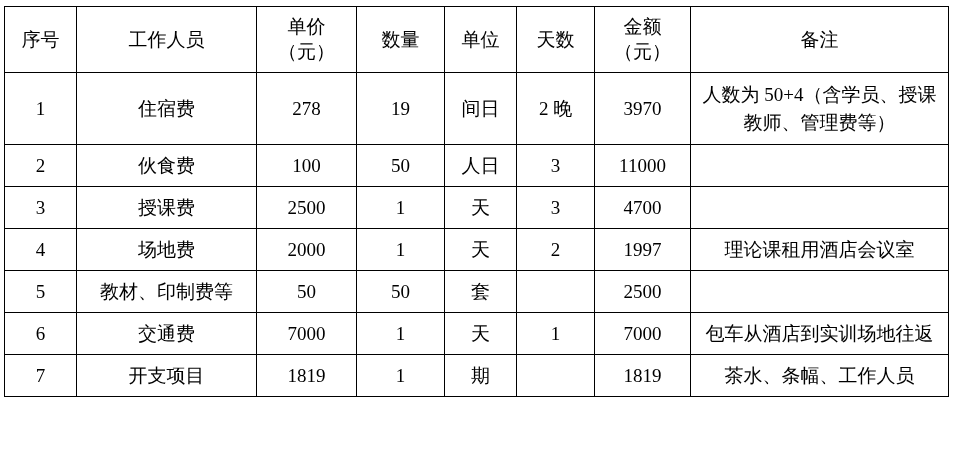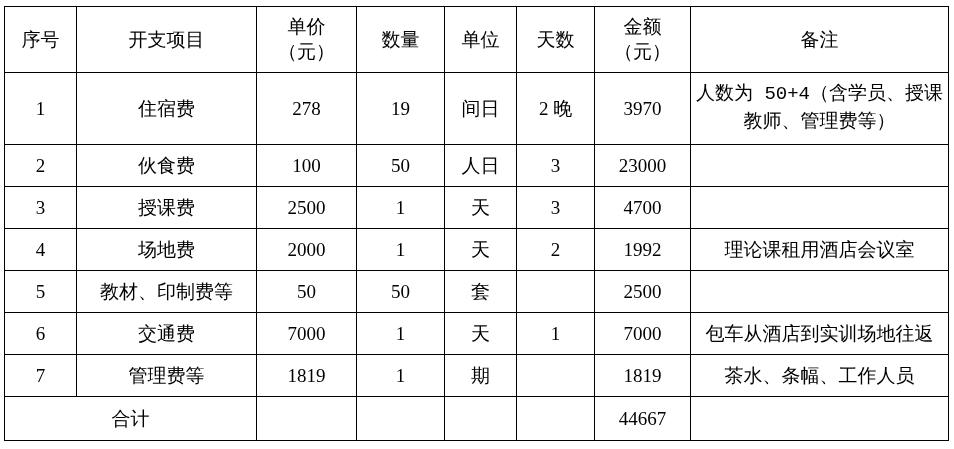--- a/index.html
+++ b/index.html
@@ -60,21 +60,20 @@
   td.note {
     text-align: left;
     padding-left: 10px;
     padding-right: 8px;
     font-size: 19px;
     line-height: 1.5;
   }
   td.note.blank { }
   .note-wrap {
     display: block;
-    font-family: Liberation Mono, monospace;
   }
   tr.total td { height: 44px; }
 </style>
 </head>
 <body>
 
 <div class="sheet">
   <table class="budget">
     <colgroup>
       <col class="c-no">
@@ -82,21 +81,21 @@
       <col class="c-price">
       <col class="c-qty">
       <col class="c-unit">
       <col class="c-days">
       <col class="c-amount">
       <col class="c-note">
     </colgroup>
     <thead>
       <tr>
         <td>序号</td>
-        <td>开支项目</td>
+        <td>工作人员</td>
         <td>
           <span class="hdr-two-line">单价</span>
           <span class="hdr-two-line">（元）</span>
         </td>
         <td>数量</td>
         <td>单位</td>
         <td>天数</td>
         <td>
           <span class="hdr-two-line">金额</span>
           <span class="hdr-two-line">（元）</span>
@@ -118,41 +117,41 @@
           <span class="note-wrap">教师、管理费等）</span>
         </td>
       </tr>
       <tr>
         <td>2</td>
         <td>伙食费</td>
         <td>100</td>
         <td>50</td>
         <td>人日</td>
         <td>3</td>
-        <td>23000</td>
+        <td>11000</td>
         <td class="note blank"></td>
       </tr>
       <tr>
         <td>3</td>
         <td>授课费</td>
         <td>2500</td>
         <td>1</td>
         <td>天</td>
         <td>3</td>
         <td>4700</td>
         <td class="note blank"></td>
       </tr>
       <tr>
         <td>4</td>
         <td>场地费</td>
         <td>2000</td>
         <td>1</td>
         <td>天</td>
         <td>2</td>
-        <td>1992</td>
+        <td>1997</td>
         <td class="note">理论课租用酒店会议室</td>
       </tr>
       <tr>
         <td>5</td>
         <td>教材、印制费等</td>
         <td>50</td>
         <td>50</td>
         <td>套</td>
         <td></td>
         <td>2500</td>
@@ -163,32 +162,23 @@
         <td>交通费</td>
         <td>7000</td>
         <td>1</td>
         <td>天</td>
         <td>1</td>
         <td>7000</td>
         <td class="note">包车从酒店到实训场地往返</td>
       </tr>
       <tr>
         <td>7</td>
-        <td>管理费等</td>
+        <td>开支项目</td>
         <td>1819</td>
         <td>1</td>
         <td>期</td>
         <td></td>
         <td>1819</td>
         <td class="note">茶水、条幅、工作人员</td>
       </tr>
-      <tr class="total">
-        <td colspan="2">合计</td>
-        <td></td>
-        <td></td>
-        <td></td>
-        <td></td>
-        <td>44667</td>
-        <td class="note blank"></td>
-      </tr>
     </tbody>
   </table>
 </div>
 
 </body></html>

